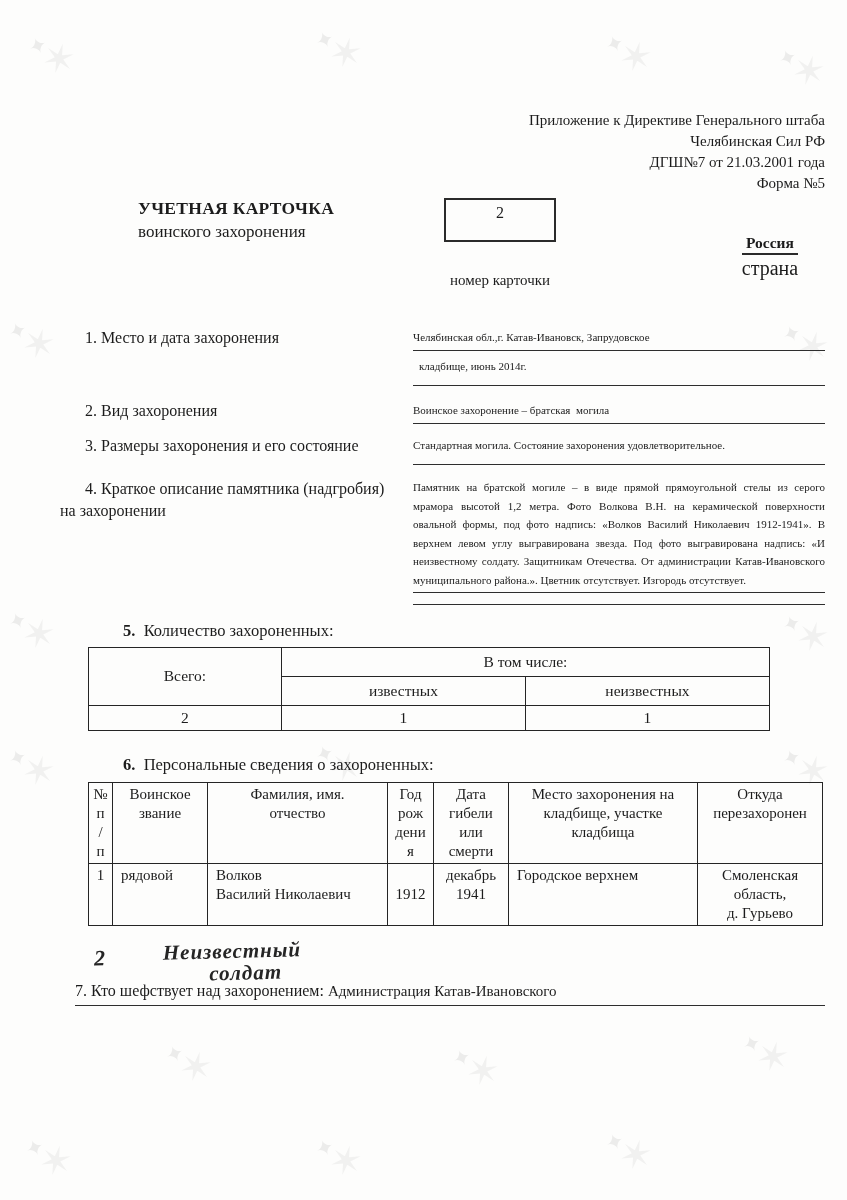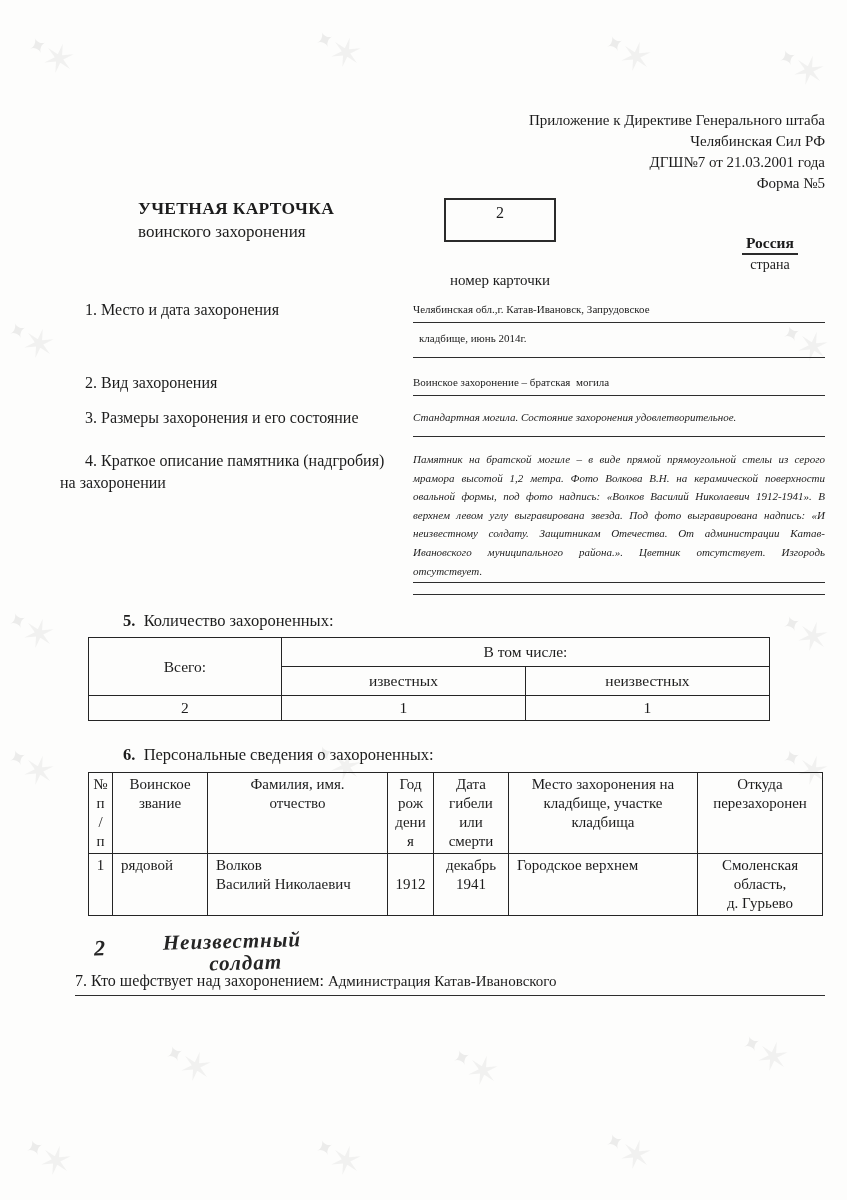--- a/index.html
+++ b/index.html
@@ -22,30 +22,30 @@
   
   .title-row { display:flex; margin-top:4px; position:relative; z-index:1; }
   .title-left { width:345px; padding-left:78px; box-sizing:border-box; }
   .title-main { font-weight:bold; font-size:17.5px; letter-spacing:.3px; }
   .title-sub  { font-size:17px; margin-top:3px; }
   .numbox-col { width:190px; text-align:center; }
   .numbox { width:112px; height:44px; border:2px solid #2b2b2b; margin:0 auto; font-size:16px; padding-top:4px; box-sizing:border-box; background:transparent; }
   .numbox-caption { font-size:15px; margin-top:30px; }
   .country-col { flex:1; text-align:center; padding-top:36px; padding-left:120px; box-sizing:border-box;}
   .country-val { font-weight:bold; font-size:15.5px; border-bottom:2px solid #2b2b2b; display:inline-block; padding:0 4px 1px 4px; }
-  .country-caption { font-size:14px; margin-top:2px; }
-
-  
-  .fields { margin-top:10px; position:relative; z-index:1; }
+  .country-caption { font-size:20px; margin-top:2px; }
+
+  
+  .fields { margin-top:38px; position:relative; z-index:1; }
   .field-row { display:flex; align-items:flex-start; }
   .f-label { width:353px; box-sizing:border-box; padding-right:14px; font-size:16px; line-height:22px; text-indent:25px; }
   .f-value { flex:1; font-size:11px; line-height:20px; }
   .vline { border-bottom:1.6px solid #2e2e2e; padding-bottom:3px; white-space:pre-wrap; }
   .vline + .vline { margin-top:5px; padding-left:6px; padding-bottom:9px; }
-  .vpara { border-bottom:1.6px solid #2e2e2e; text-align:justify; white-space:normal;font-style:italic; }
+  .vpara { border-bottom:1.6px solid #2e2e2e; text-align:justify; white-space:normal; }
   .f3 .vpara { line-height:21px; padding-bottom:8px; }
   .f4 .vpara { line-height:18.6px; padding-bottom:2px; }
   .rule-extra { border-bottom:1.6px solid #2e2e2e; height:11px; }
   .row1 { margin-bottom:14px; }
   .row2 { margin-bottom:11px; }
   .row3 { margin-bottom:13px; }
 
   
   .sec-head { font-size:16.5px; padding-left:63px; position:relative; z-index:1; }
   .sec-num { font-weight:bold; }

